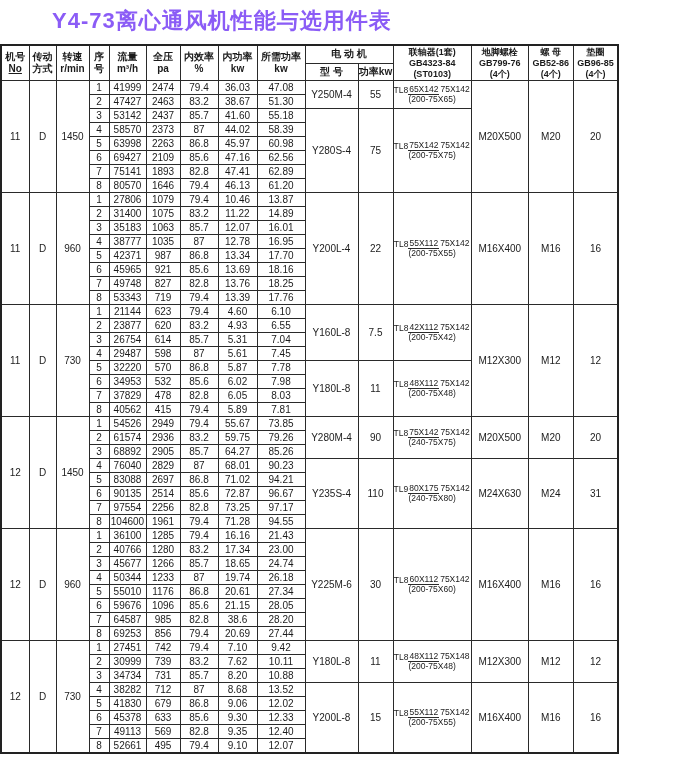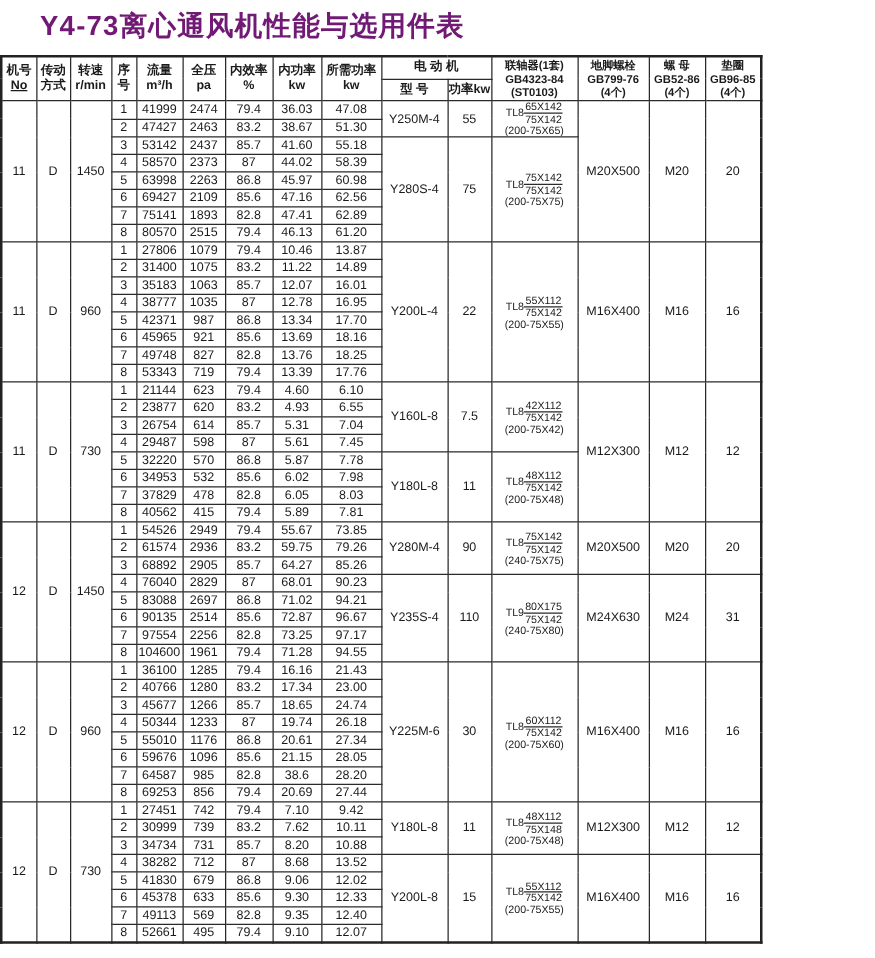--- a/index.html
+++ b/index.html
@@ -3,39 +3,39 @@
 <meta charset="utf-8">
 <style>
   * { box-sizing: border-box; }
   html,body { margin:0; padding:0; }
   body {
     width:700px; height:766px; background:#ffffff;
     font-family:"Liberation Sans", sans-serif; color:#1b1b1b;
   }
   .page-title {
     font-size:22px; font-weight:bold; letter-spacing:1px;
-    margin:6px 0 8px 32px; color:#701a75;
+    margin:6px 0 8px 52px; color:#8b5cf6;
   }
   table.fan-table {
     border-collapse:collapse; table-layout:fixed;
     border:2px solid #222;
   }
   th, td {
     border:1px solid #2a2a2a; text-align:center; vertical-align:middle;
     padding:0 1px; font-size:10px; line-height:1.15; overflow:hidden;
   }
   thead th { font-weight:bold; font-size:10px; line-height:1.2; padding:1px 0; }
   thead .hl { display:block; }
   thead .u { text-decoration:underline; }
   tbody tr { height:14px; }
   tbody td { font-size:10px; }
   td.coupling-cell { font-size:8.5px; line-height:1.05; padding:0; }
   .coup { display:flex; align-items:center; justify-content:center; gap:0; }
   .coup .pfx { display:inline-block; }
-  .coup .frac { display:inline-flex; flex-direction:column; }
+  .coup .frac { display:inline-flex; }
   .coup .frac .top { border-bottom:1px solid #2a2a2a; padding:0 1px; }
   .coup .frac .bot { padding:0 1px; }
   .coup-note { display:block; }
 </style>
 </head>
 <body>
 
 <h1 class="page-title">Y4-73离心通风机性能与选用件表</h1>
 
 <table class="fan-table">
@@ -204,21 +204,21 @@
         <td>7</td>
         <td>75141</td>
         <td>1893</td>
         <td>82.8</td>
         <td>47.41</td>
         <td>62.89</td>
       </tr>
       <tr>
         <td>8</td>
         <td>80570</td>
-        <td>2515</td>
+        <td>1646</td>
         <td>79.4</td>
         <td>46.13</td>
         <td>61.20</td>
       </tr>
       <tr>
         <td rowspan="8">11</td>
         <td rowspan="8">D</td>
         <td rowspan="8">960</td>
         <td>1</td>
         <td>27806</td>

